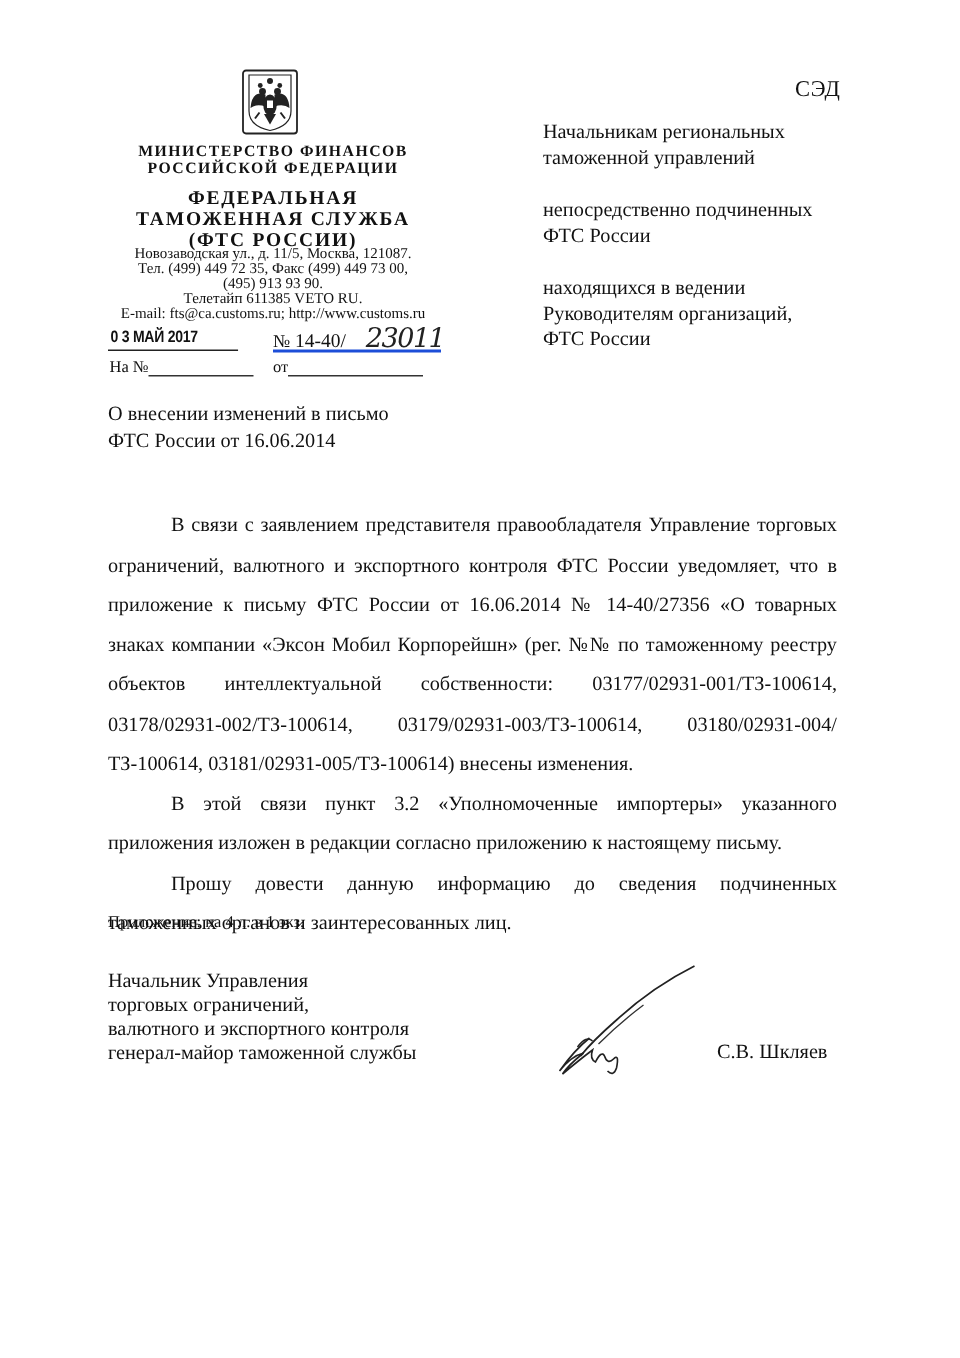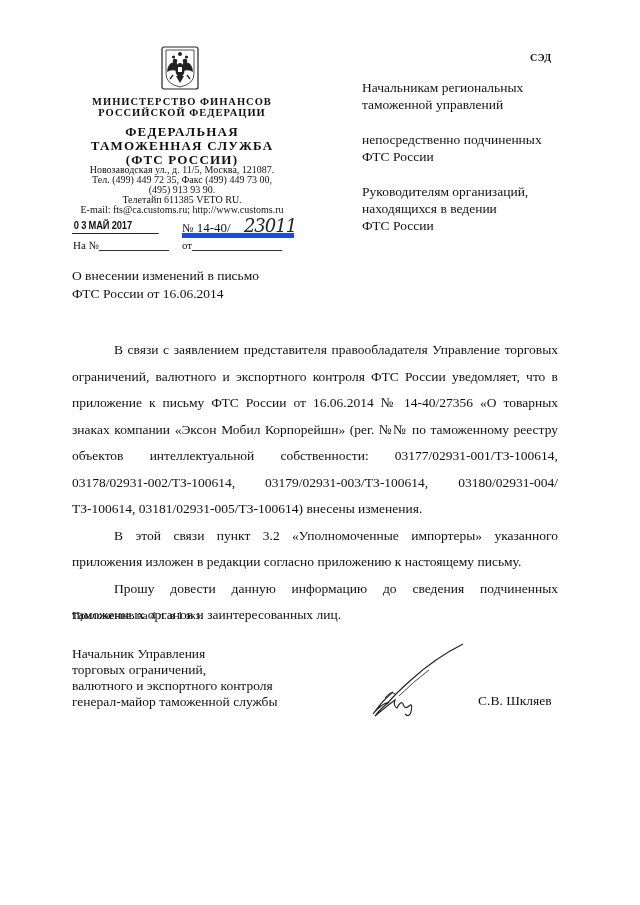--- a/index.html
+++ b/index.html
@@ -10,33 +10,33 @@
     .abs { position: absolute; }
 
     
     .emblem { left: 160px; top: 46px; width: 40px; height: 44px; }
     .org-block { left: 84px; top: 96px; width: 196px; text-align: center; }
     .ministry { font-weight: bold; font-size: 10.5px; letter-spacing: 1px; line-height: 11px; }
     .service { font-weight: bold; font-size: 13px; letter-spacing: 1.2px; line-height: 14px; margin-top: 7px; }
     .address { left: 80px; top: 165px; width: 204px; text-align: center; font-size: 10px; line-height: 10px; }
 
     .date-line { left: 72px; top: 219px; width: 100px; border-bottom: 1px solid #222; font-family: "Liberation Sans", sans-serif; font-weight: bold; font-size: 11px; letter-spacing: -0.2px; padding-left: 2px; height: 14px; transform: scaleX(0.85); transform-origin: left; }
-    .num-line { left: 182px; top: 215px; width: 112px; border-bottom: 5px solid #1d4ed8; font-size: 13px; height: 18px; white-space: nowrap; }
+    .num-line { left: 182px; top: 215px; width: 112px; border-bottom: 2px solid #1d4ed8; font-size: 13px; height: 18px; white-space: nowrap; }
     .num-prefix { font-size: 12px; }
     .num-hand { font-family: "DejaVu Serif", serif; font-style: italic; font-size: 18px; margin-left: 10px; letter-spacing: -1px; color: #222; }
 
     .ref-line { left: 73px; top: 239px; width: 100px; font-size: 11px; }
     .ref-line .ul { display: inline-block; width: 70px; border-bottom: 1px solid #333; height: 10px; vertical-align: bottom; }
     .from-line { left: 182px; top: 239px; width: 110px; font-size: 11px; }
     .from-line .ul { display: inline-block; width: 90px; border-bottom: 1px solid #333; height: 10px; vertical-align: bottom; }
 
     .subject { left: 72px; top: 267px; font-size: 13.5px; line-height: 18px; }
 
     
-    .sed { left: 530px; top: 52px; font-weight: bold; font-size: 10px; letter-spacing: 0.5px; }
+    .sed { left: 530px; top: 52px; font-weight: normal; font-size: 15px; letter-spacing: 0.5px; }
     .addressees { left: 362px; top: 79px; width: 240px; font-size: 13.5px; line-height: 17px; }
     .addressee { margin-bottom: 18px; }
 
     
     .body-text { left: 72px; top: 337px; width: 486px; font-size: 13.5px; }
     .para { text-align: justify; text-indent: 42px; line-height: 26.5px; margin: 0; }
     .para.p2 { margin-top: 0; }
 
     .attachment { left: 72px; top: 609px; font-size: 11px; }
     .signer { left: 72px; top: 646px; font-size: 13.5px; line-height: 16px; }
@@ -108,22 +108,22 @@
 <div class="abs addressees">
   <div class="addressee">
     <div>Начальникам региональных</div>
     <div>таможенной управлений</div>
   </div>
   <div class="addressee">
     <div>непосредственно подчиненных</div>
     <div>ФТС России</div>
   </div>
   <div class="addressee">
+    <div>находящихся в ведении</div>
     <div>Руководителям организаций,</div>
-    <div>находящихся в ведении</div>
     <div>ФТС России</div>
   </div>
 </div>
 
 <div class="abs body-text">
   <p class="para">В связи с заявлением представителя правообладателя Управление торговых ограничений, валютного и экспортного контроля ФТС России уведомляет, что в приложение к письму ФТС России от 16.06.2014 № 14-40/27356 «О товарных знаках компании «Эксон Мобил Корпорейшн» (рег. №№ по таможенному реестру объектов интеллектуальной собственности: 03177/02931-001/ТЗ-100614, 03178/02931-002/ТЗ-100614, 03179/02931-003/ТЗ-100614, 03180/02931-004/ ТЗ-100614, 03181/02931-005/ТЗ-100614) внесены изменения.</p>
   <p class="para p2">В этой связи пункт 3.2 «Уполномоченные импортеры» указанного приложения изложен в редакции согласно приложению к настоящему письму.</p>
   <p class="para">Прошу довести данную информацию до сведения подчиненных таможенных органов и заинтересованных лиц.</p>
 </div>
 

